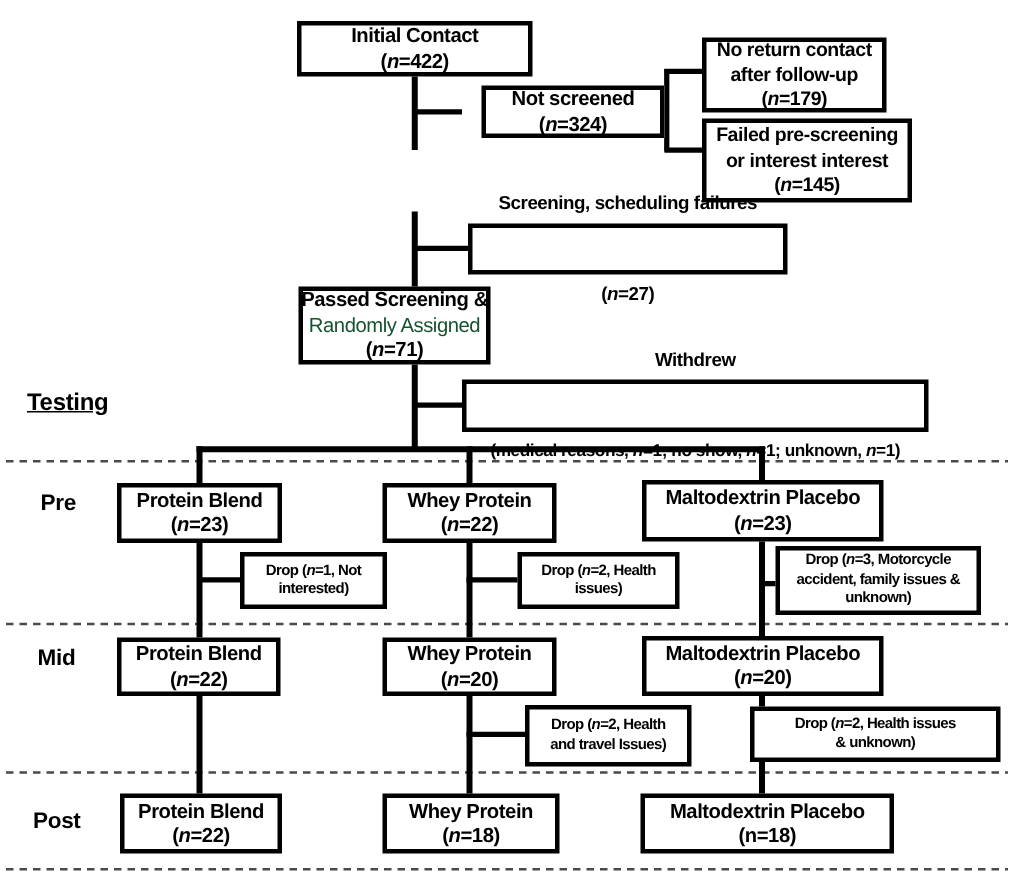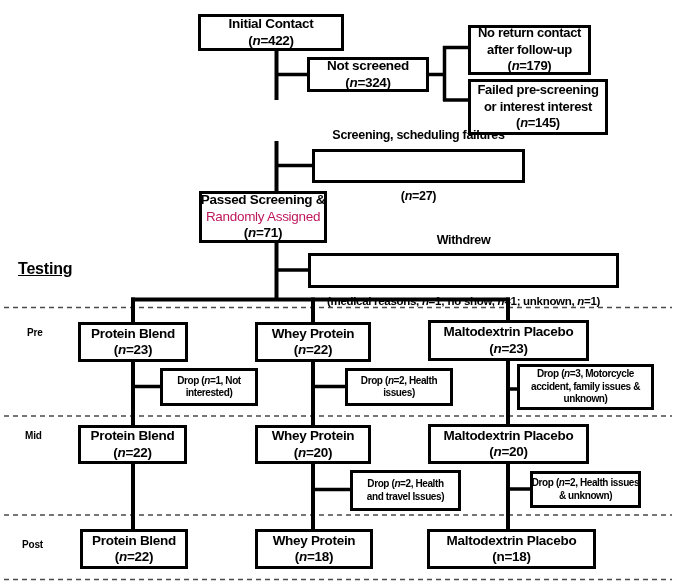--- a/index.html
+++ b/index.html
@@ -27,25 +27,25 @@
     line-height:1.22;
   }
   .ln{white-space:nowrap;}
   .ln i{font-style:italic;}
   .up i{font-style:normal;}
   .fs-main{font-size:13.5px;}
   .fs-med{font-size:12.5px;gap:46px;}
   .fs-side{font-size:13px;line-height:1.3;}
   .fs-drop{font-size:10px;letter-spacing:-0.4px;line-height:1.25;}
   .fs-wd2{font-size:11.5px;text-align:right;}
-  .normal{font-weight:400;color:#be185d;}
+  .normal{font-weight:400;color:#14532d;}
   .stage-label{
     position:absolute;
     font-weight:700;
-    font-size:10px;
+    font-size:15px;
     letter-spacing:-0.2px;
   }
   .stage-label.big{font-size:16px;text-decoration:underline;}
 </style>
 </head>
 <body>
 
 <div id="canvas">
 
   <svg id="wires" width="676" height="587" viewBox="0 0 676 587">
@@ -84,26 +84,26 @@
       <line x1="311" y1="489.5" x2="352" y2="489.5"></line>
       <line x1="506" y1="489" x2="532" y2="489"></line>
     </g>
   </svg>
 
   <div class="stage-label big" style="left:18px;top:260px">Testing</div>
   <div class="stage-label" style="left:27px;top:327px">Pre</div>
   <div class="stage-label" style="left:25px;top:430px">Mid</div>
   <div class="stage-label" style="left:22px;top:539px">Post</div>
 
-  <div class="box fs-main" style="left:198px;top:14px;width:146px;height:37px">
+  <div class="box fs-main" style="left:198px;top:14px;width:157px;height:37px">
     <div class="ln">Initial Contact</div>
     <div class="ln">(<i>n</i>=422)</div>
   </div>
 
-  <div class="box fs-main" style="left:307px;top:57px;width:122px;height:35px">
+  <div class="box fs-main" style="left:321px;top:57px;width:122px;height:35px">
     <div class="ln">Not screened</div>
     <div class="ln">(<i>n</i>=324)</div>
   </div>
 
   <div class="box fs-side" style="left:468px;top:25px;width:123px;height:50px">
     <div class="ln">No return contact</div>
     <div class="ln">after follow-up</div>
     <div class="ln">(<i>n</i>=179)</div>
   </div>
 
@@ -174,21 +174,21 @@
   <div class="box fs-main" style="left:428px;top:424px;width:161px;height:40px">
     <div class="ln">Maltodextrin Placebo</div>
     <div class="ln">(<i>n</i>=20)</div>
   </div>
 
   <div class="box fs-drop" style="left:350px;top:470px;width:111px;height:41px">
     <div class="ln">Drop (<i>n</i>=2, Health</div>
     <div class="ln">and travel Issues)</div>
   </div>
 
-  <div class="box fs-drop" style="left:530px;top:471px;width:111px;height:37px">
+  <div class="box fs-drop" style="left:500px;top:471px;width:167px;height:37px">
     <div class="ln">Drop (<i>n</i>=2, Health issues</div>
     <div class="ln">&amp; unknown)</div>
   </div>
 
   <div class="box fs-main" style="left:80px;top:529px;width:108px;height:40px">
     <div class="ln">Protein Blend</div>
     <div class="ln">(<i>n</i>=22)</div>
   </div>
 
   <div class="box fs-main" style="left:255px;top:529px;width:118px;height:40px">

